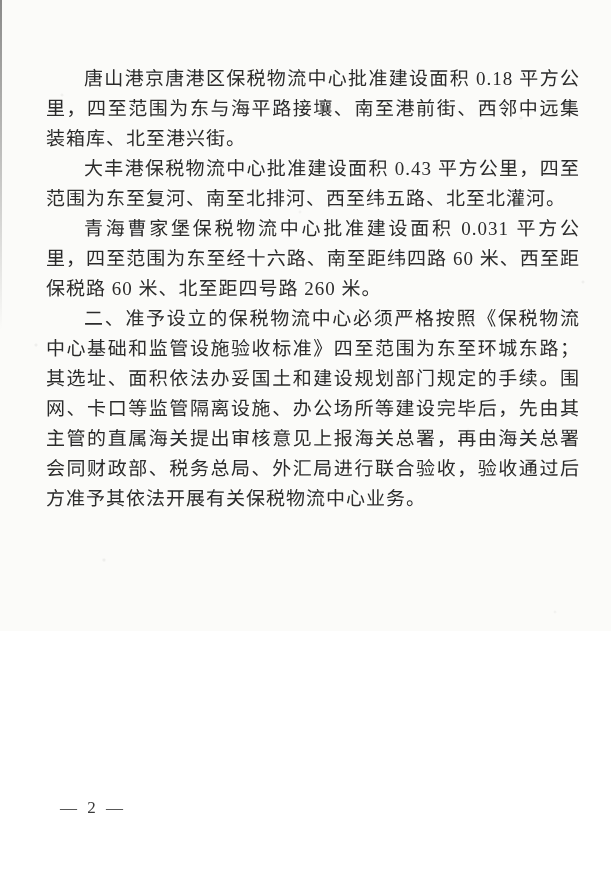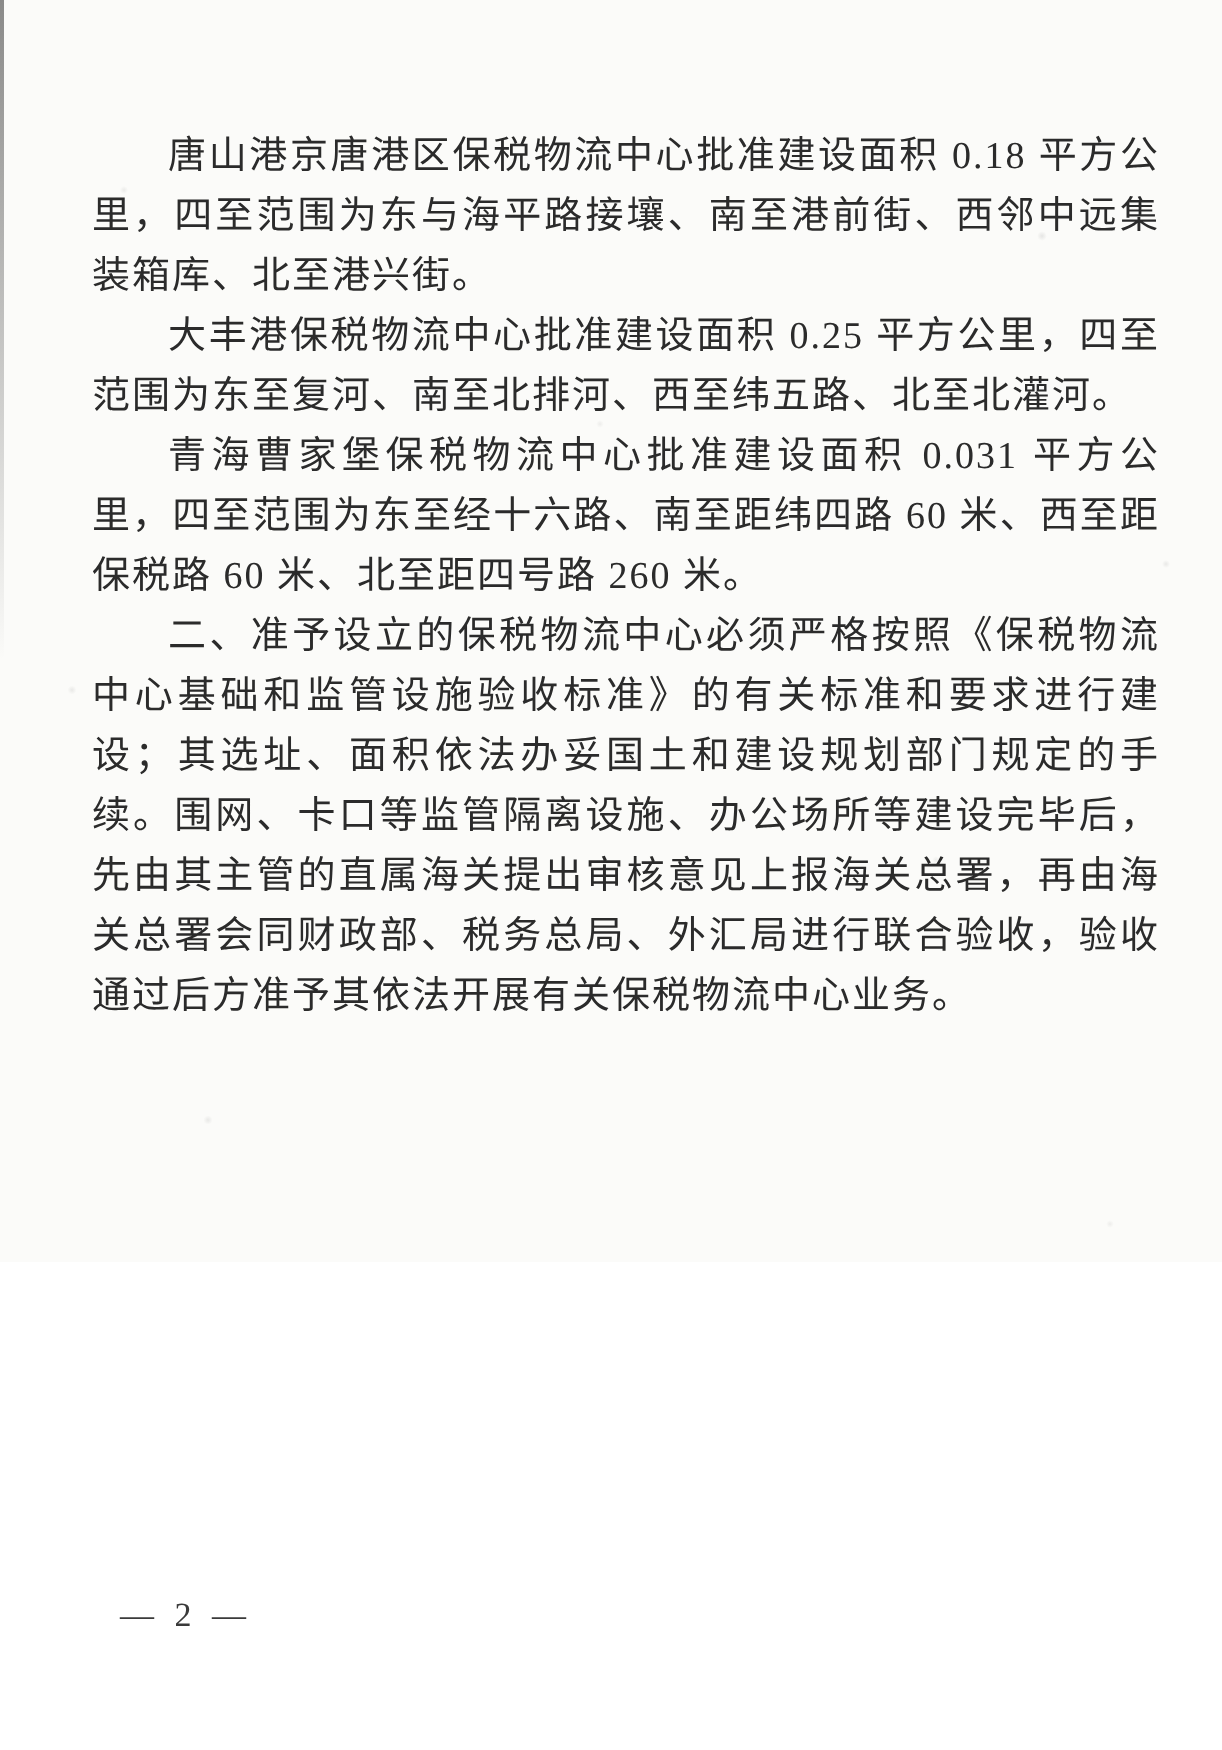--- a/index.html
+++ b/index.html
@@ -71,19 +71,19 @@
   }
 </style>
 </head>
 <body>
 
 <div class="scan-page">
   <div class="edge-shadow"></div>
 
   <div class="text-block">
     <p>唐山港京唐港区保税物流中心批准建设面积 0.18 平方公里，四至范围为东与海平路接壤、南至港前街、西邻中远集装箱库、北至港兴街。</p>
-    <p>大丰港保税物流中心批准建设面积 0.25 平方公里，四至范围为东至复河、南至北排河、西至纬五路、北至北灌河。</p>
+    <p>大丰港保税物流中心批准建设面积 0.43 平方公里，四至范围为东至复河、南至北排河、西至纬五路、北至北灌河。</p>
     <p>青海曹家堡保税物流中心批准建设面积 0.031 平方公里，四至范围为东至经十六路、南至距纬四路 60 米、西至距保税路 60 米、北至距四号路 260 米。</p>
-    <p>二、准予设立的保税物流中心必须严格按照《保税物流中心基础和监管设施验收标准》的有关标准和要求进行建设；其选址、面积依法办妥国土和建设规划部门规定的手续。围网、卡口等监管隔离设施、办公场所等建设完毕后，先由其主管的直属海关提出审核意见上报海关总署，再由海关总署会同财政部、税务总局、外汇局进行联合验收，验收通过后方准予其依法开展有关保税物流中心业务。</p>
+    <p>二、准予设立的保税物流中心必须严格按照《保税物流中心基础和监管设施验收标准》四至范围为东至环城东路；其选址、面积依法办妥国土和建设规划部门规定的手续。围网、卡口等监管隔离设施、办公场所等建设完毕后，先由其主管的直属海关提出审核意见上报海关总署，再由海关总署会同财政部、税务总局、外汇局进行联合验收，验收通过后方准予其依法开展有关保税物流中心业务。</p>
   </div>
 
   <div class="page-number">— 2 —</div>
 </div>
 
 </body></html>

